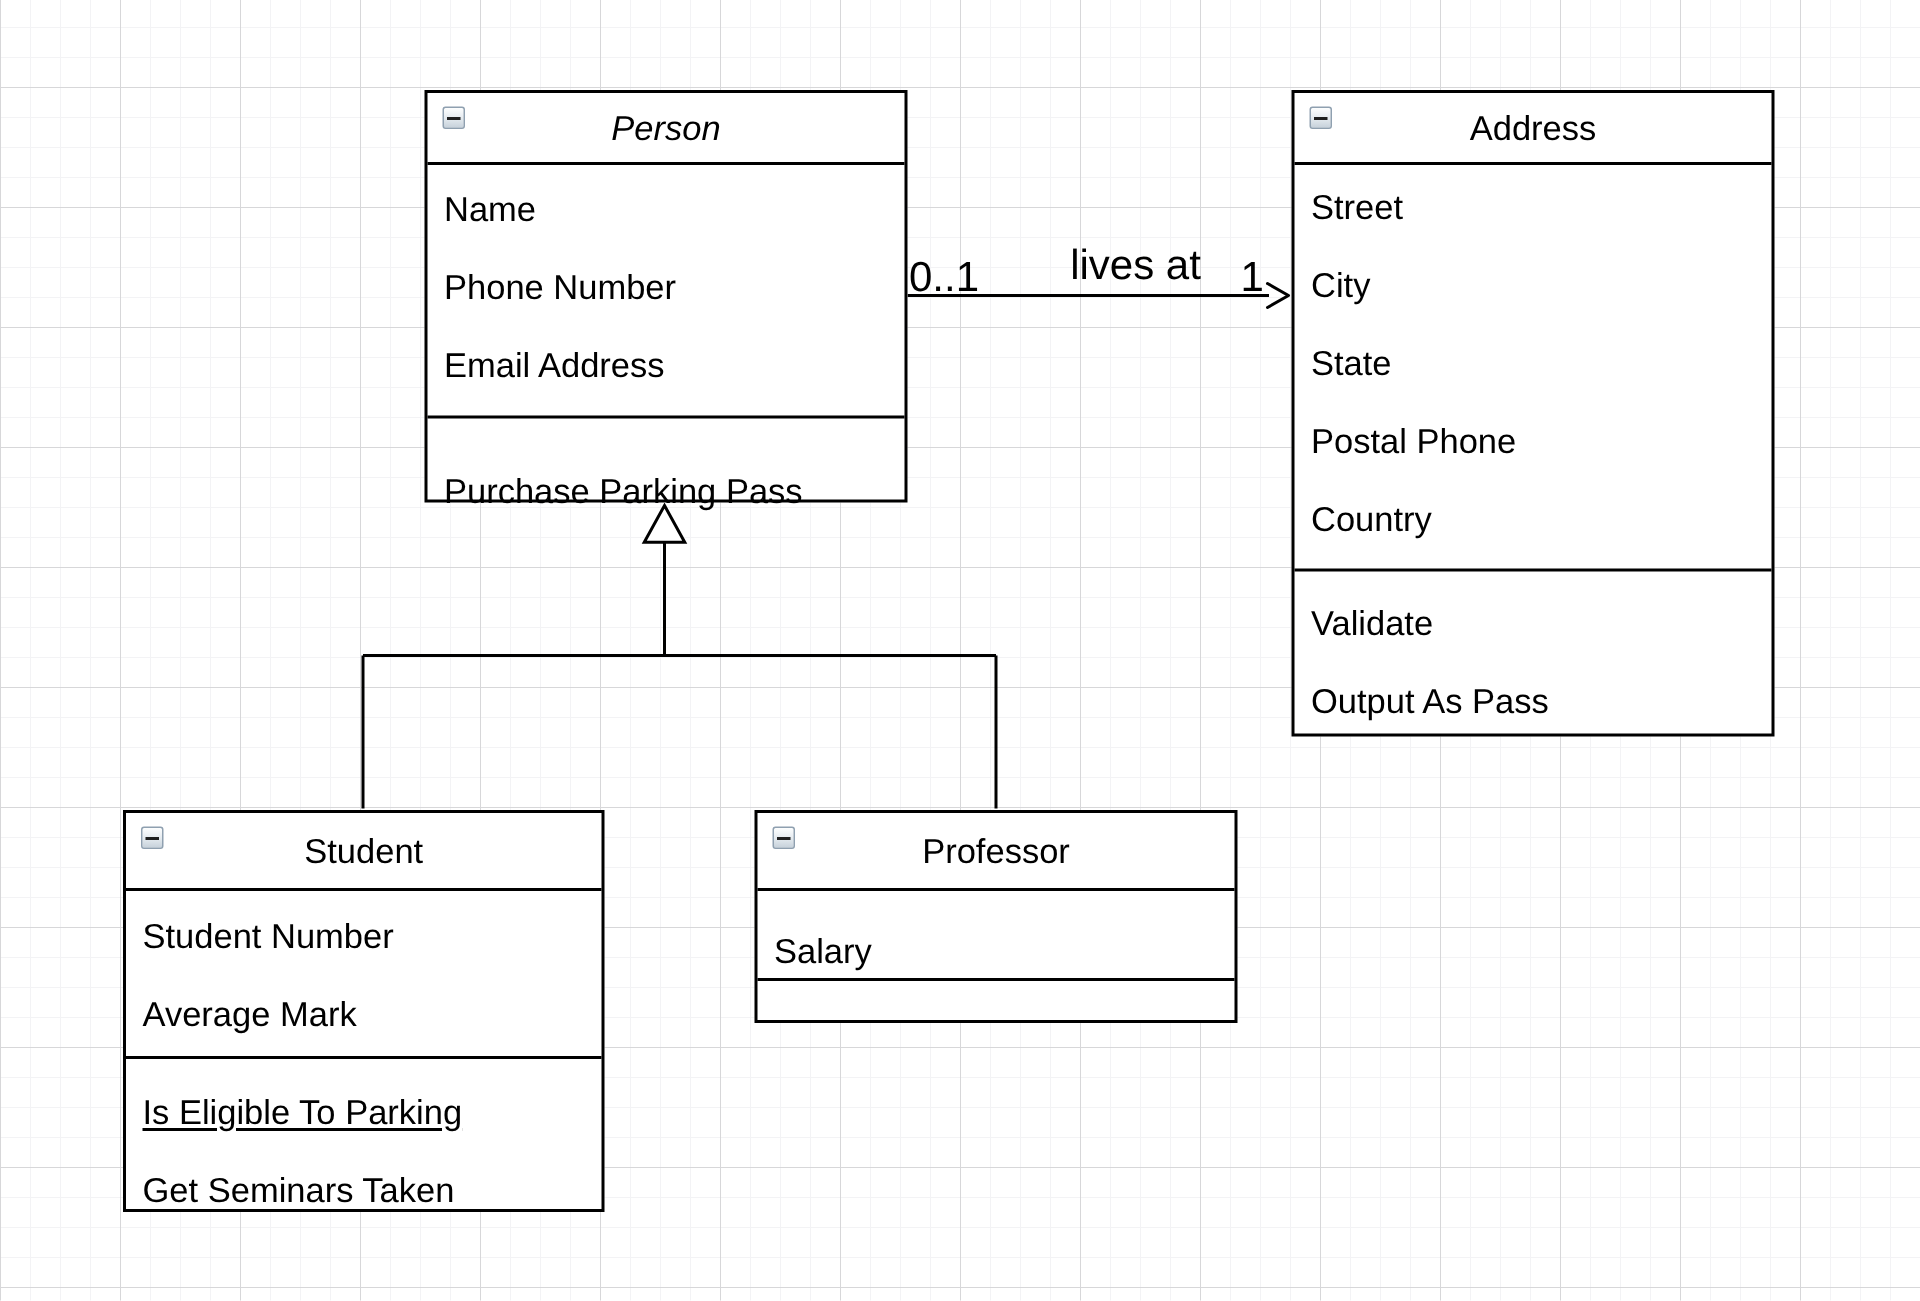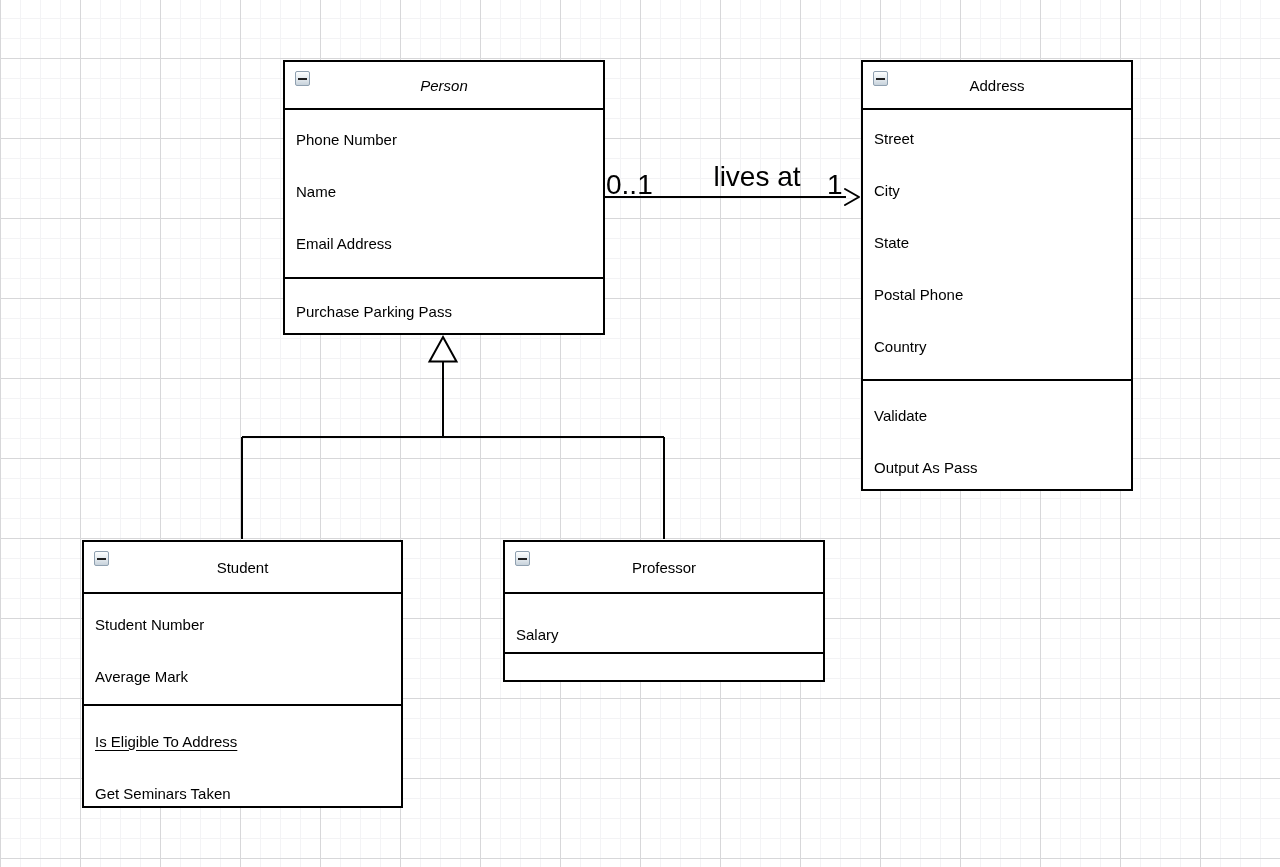--- a/index.html
+++ b/index.html
@@ -26,21 +26,21 @@
   svg.connectors {
     position: absolute;
     left: 0; top: 0;
     width: 1280px; height: 867px;
   }
   .uml-class {
     position: absolute;
     box-sizing: border-box;
     background: #ffffff;
     border: 2px solid #000000;
-    font-size: 15px;
+    font-size: 23px;
   }
   .compartment { box-sizing: border-box; position: relative; }
   .compartment.title {
     display: flex;
     align-items: center;
     justify-content: center;
   }
   .title-text { white-space: nowrap; }
   .title-text.abstract { font-style: italic; }
   .compartment.attrs, .compartment.methods {
@@ -92,30 +92,30 @@
   </svg>
 
   <div class="uml-class" style="left:283px; top:60px; width:322px; height:275px;">
     <div class="compartment title" style="height:46px;">
       <button class="collapse">
           <span class="minus"></span>
         </button>
       <span class="title-text abstract">Person</span>
     </div>
     <div class="compartment attrs" style="height:169px; padding-top:3px;">
+      <div class="row">Name</div>
       <div class="row">Phone Number</div>
-      <div class="row">Name</div>
       <div class="row">Email Address</div>
     </div>
-    <div class="compartment methods" style="height:68px; padding-top:6px;">
+    <div class="compartment methods" style="height:68px; padding-top:22px;">
       <div class="row">Purchase Parking Pass</div>
     </div>
   </div>
 
-  <div class="uml-class" style="left:861px; top:60px; width:272px; height:431px;">
+  <div class="uml-class" style="left:861px; top:60px; width:322px; height:431px;">
     <div class="compartment title" style="height:46px;">
       <button class="collapse">
           <span class="minus"></span>
         </button>
       <span class="title-text">Address</span>
     </div>
     <div class="compartment attrs" style="height:271px; padding-top:2px;">
       <div class="row">Street</div>
       <div class="row">City</div>
       <div class="row">State</div>
@@ -133,21 +133,21 @@
       <button class="collapse">
           <span class="minus"></span>
         </button>
       <span class="title-text">Student</span>
     </div>
     <div class="compartment attrs" style="height:112px; padding-top:4px;">
       <div class="row">Student Number</div>
       <div class="row">Average Mark</div>
     </div>
     <div class="compartment methods" style="height:112px; padding-top:9px;">
-      <div class="row static-member">Is Eligible To Address</div>
+      <div class="row static-member">Is Eligible To Parking</div>
       <div class="row">Get Seminars Taken</div>
     </div>
   </div>
 
   <div class="uml-class" style="left:503px; top:540px; width:322px; height:142px;">
     <div class="compartment title" style="height:50px;">
       <button class="collapse">
           <span class="minus"></span>
         </button>
       <span class="title-text">Professor</span>

